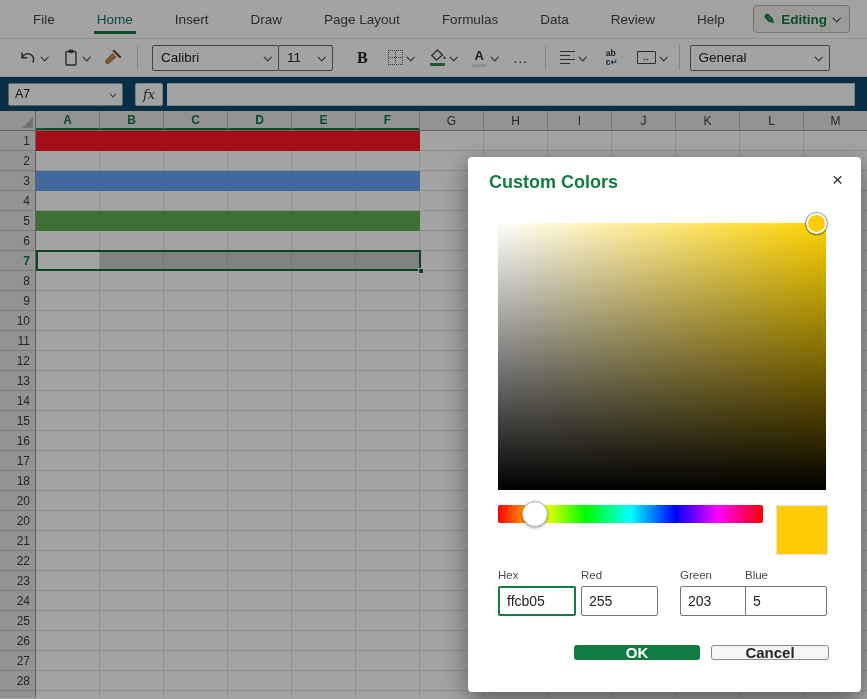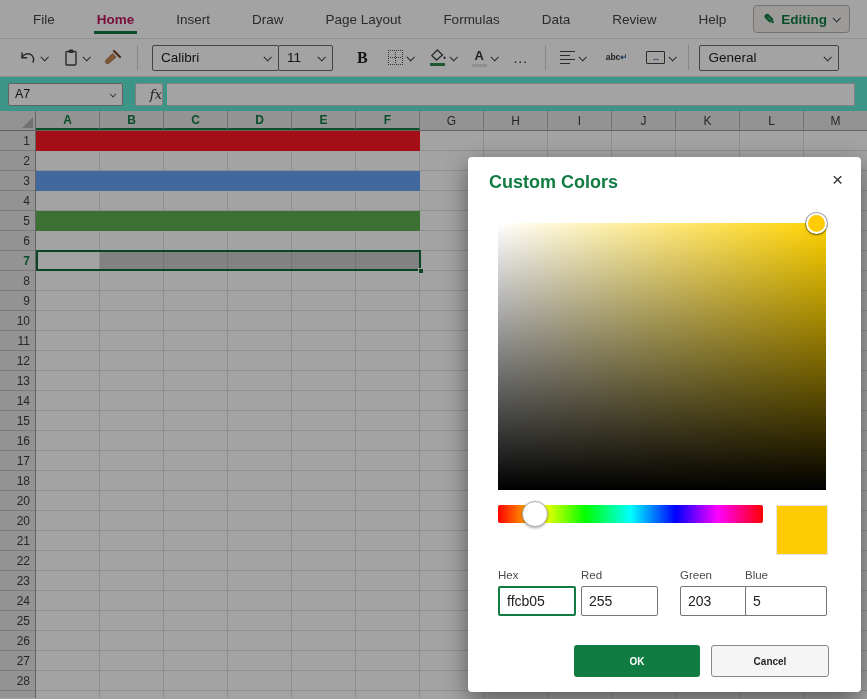--- a/index.html
+++ b/index.html
@@ -3,21 +3,21 @@
 <meta charset="utf-8">
 <style>
   :root{ --green:#107C41; }
   *{box-sizing:border-box;margin:0;padding:0}
   body{font-family:"Liberation Sans",sans-serif;background:#888}
   .app{position:relative;width:867px;height:699px;background:#fff;overflow:hidden;font-family:"Liberation Sans",sans-serif}
 
   
   .menubar{height:38px;background:#fff;display:flex;align-items:center;padding-left:12px;position:relative}
   .mtab{padding:0 21px;height:38px;display:flex;align-items:center;font-size:13.5px;color:#444;cursor:pointer;position:relative;white-space:nowrap}
-  .mtab.active{font-weight:bold;color:#be185d}
+  .mtab.active{font-weight:normal;color:#0f766e}
   .mtab.active::after{content:"";position:absolute;left:18px;right:18px;bottom:4px;height:3px;background:var(--green)}
   .editing-btn{position:absolute;right:17px;top:5px;height:28px;padding:0 10px;display:flex;align-items:center;gap:6px;background:#f4f3f1;border:1px solid #b9b4ae;border-radius:4px;color:var(--green);font-weight:bold;font-size:13.5px;cursor:pointer}
   .pencil{font-size:14px;line-height:1}
 
   
   .toolbar{height:38px;background:#fff;border-top:1px solid #e4e4e4;display:flex;align-items:center;padding-left:18px;overflow:hidden}
   .tgroup{display:flex;align-items:center;gap:4px}
   .chev{width:6px;height:6px;border-right:1.6px solid #444;border-bottom:1.6px solid #444;transform:rotate(45deg) translateY(-1px);display:inline-block;flex:none}
   .tdivider{width:1px;height:25px;background:#d2d2d2;flex:none}
   .combo{height:26px;border:1px solid #6b6b6b;border-radius:2px;background:#fff;display:flex;align-items:center;padding:0 8px;font-size:13.5px;color:#222;cursor:pointer}
@@ -26,29 +26,29 @@
   .icon-btn{display:flex;align-items:center;cursor:pointer}
   .borders-ic{width:15px;height:15px;border:1px dotted #555;position:relative}
   .borders-ic::before{content:"";position:absolute;left:1px;right:1px;top:6px;border-top:1px dotted #555}
   .borders-ic::after{content:"";position:absolute;top:1px;bottom:1px;left:6px;border-left:1px dotted #555}
   .stack{display:flex;flex-direction:column;align-items:center;gap:2px;cursor:pointer}
   .fontA{font-size:13px;font-weight:bold;color:#333;line-height:1}
   .colorbar{width:15px;height:3px}
   .dots{font-size:15px;color:#333;letter-spacing:1px;cursor:pointer}
   .align-ic{display:flex;flex-direction:column;gap:2.5px;cursor:pointer}
   .align-ic span{height:1.6px;background:#444;display:block}
-  .wrap-ic{display:flex;flex-direction:row;line-height:1;font-size:8.5px;color:#333;font-weight:bold;cursor:pointer}
+  .wrap-ic{display:flex;flex-direction:column;line-height:1;font-size:8.5px;color:#333;font-weight:bold;cursor:pointer}
   .wrap-ic .ret{color:#2b579a}
   .merge-ic{width:19px;height:13px;border:1.3px solid #444;border-radius:1px;display:flex;align-items:center;justify-content:center;font-size:9px;color:#2b579a;cursor:pointer}
 
   
-  .formulabar{height:35px;background:#5eead4;border-top:1px solid #e0e0e0;display:flex;align-items:center;padding:0 12px 0 8px}
+  .formulabar{height:35px;background:#0c4a6e;border-top:1px solid #e0e0e0;display:flex;align-items:center;padding:0 12px 0 8px}
   .namebox{width:115px;height:23px;background:#fff;border:1px solid #9a9a9a;border-radius:2px;display:flex;align-items:center;padding:0 6px;font-size:12.5px;color:#222}
   .namebox .chev{margin-left:auto;transform:rotate(45deg) scale(.8)}
-  .fxbtn{width:28px;height:23px;display:flex;align-items:center;justify-content:flex-end;font-family:"DejaVu Serif",serif;font-style:italic;font-size:13px;color:#333;background:#fff;border:1px solid #c8c8c8;border-radius:2px;margin-left:12px}
+  .fxbtn{width:28px;height:23px;display:flex;align-items:center;justify-content:center;font-family:"DejaVu Serif",serif;font-style:italic;font-size:13px;color:#333;background:#fff;border:1px solid #c8c8c8;border-radius:2px;margin-left:12px}
   .formula-input{flex:1;height:23px;background:#fff;border:1px solid #c8c8c8;border-left:none;margin-left:4px;font-size:12.5px;padding:0 6px;color:#222}
 
   
   .grid{position:relative;height:588px;background:#fff}
   .colheaders{display:flex;height:20px;background:#e6e6e6;border-bottom:1px solid #9b9b9b}
   .corner{width:36px;flex:none;position:relative;border-right:1px solid #9b9b9b}
   .corner i{position:absolute;right:2px;bottom:2px;width:0;height:0;border-left:11px solid transparent;border-bottom:11px solid #b3b3b3}
   .colh{width:64px;flex:none;display:flex;align-items:center;justify-content:center;font-size:12px;color:#3c3c3c;border-right:1px solid #b5b5b5;cursor:pointer}
   .colh.sel{color:var(--green);font-weight:bold;border-bottom:2px solid var(--green)}
   .gridbody{display:flex;height:567px}
@@ -74,21 +74,21 @@
       background-image:linear-gradient(to top,#000 0%,rgba(0,0,0,0) 100%),linear-gradient(to right,#fff 0%,var(--hue,#ffd300) 100%)}
   .sv-thumb{position:absolute;width:21px;height:21px;border-radius:50%;border:2.5px solid #fff;box-shadow:0 0 0 1px rgba(0,0,0,.3), 0 1px 3px rgba(0,0,0,.3)}
   .hue-track{position:absolute;left:30px;top:348px;width:265px;height:18px;border-radius:2px;cursor:pointer;
       background:linear-gradient(to right,#ff0000 0%,#ffff00 17%,#00ff00 33%,#00ffff 50%,#0000ff 67%,#ff00ff 83%,#ff0000 100%)}
   .hue-thumb{position:absolute;width:26px;height:26px;border-radius:50%;background:#fff;border:1px solid #b0b0b0;box-shadow:0 1px 3px rgba(0,0,0,.35)}
   .swatch{position:absolute;left:308px;top:348px;width:52px;height:50px;border:1px solid #e3e3e3}
   .field{position:absolute;top:412px}
   .field label{display:block;font-size:11.5px;color:#4a4a4a;margin-bottom:5px}
   .field input{height:30px;width:100%;border:1px solid #767676;border-radius:2px;font-size:14px;padding:0 7px;color:#222;font-family:"Liberation Sans",sans-serif;background:#fff}
   .field.focused input{border:2px solid var(--green)}
-  .dlg-btn{position:absolute;top:488px;height:32px;border-radius:3px;font-size:10px;font-weight:bold;display:flex;align-items:center;justify-content:center;cursor:pointer;font-family:"Liberation Sans",sans-serif}
+  .dlg-btn{position:absolute;top:488px;height:15px;border-radius:3px;font-size:15px;font-weight:bold;display:flex;align-items:center;justify-content:center;cursor:pointer;font-family:"Liberation Sans",sans-serif}
   .ok{left:106px;width:126px;background:var(--green);color:#fff;border:none}
   .cancel{left:243px;width:118px;background:#f5f5f5;color:#252525;border:1px solid #8a8a8a;font-weight:600}
 </style>
 </head>
 <body>
 
 <div class="app">
 
   <div class="menubar">
     <div style="display:flex">

